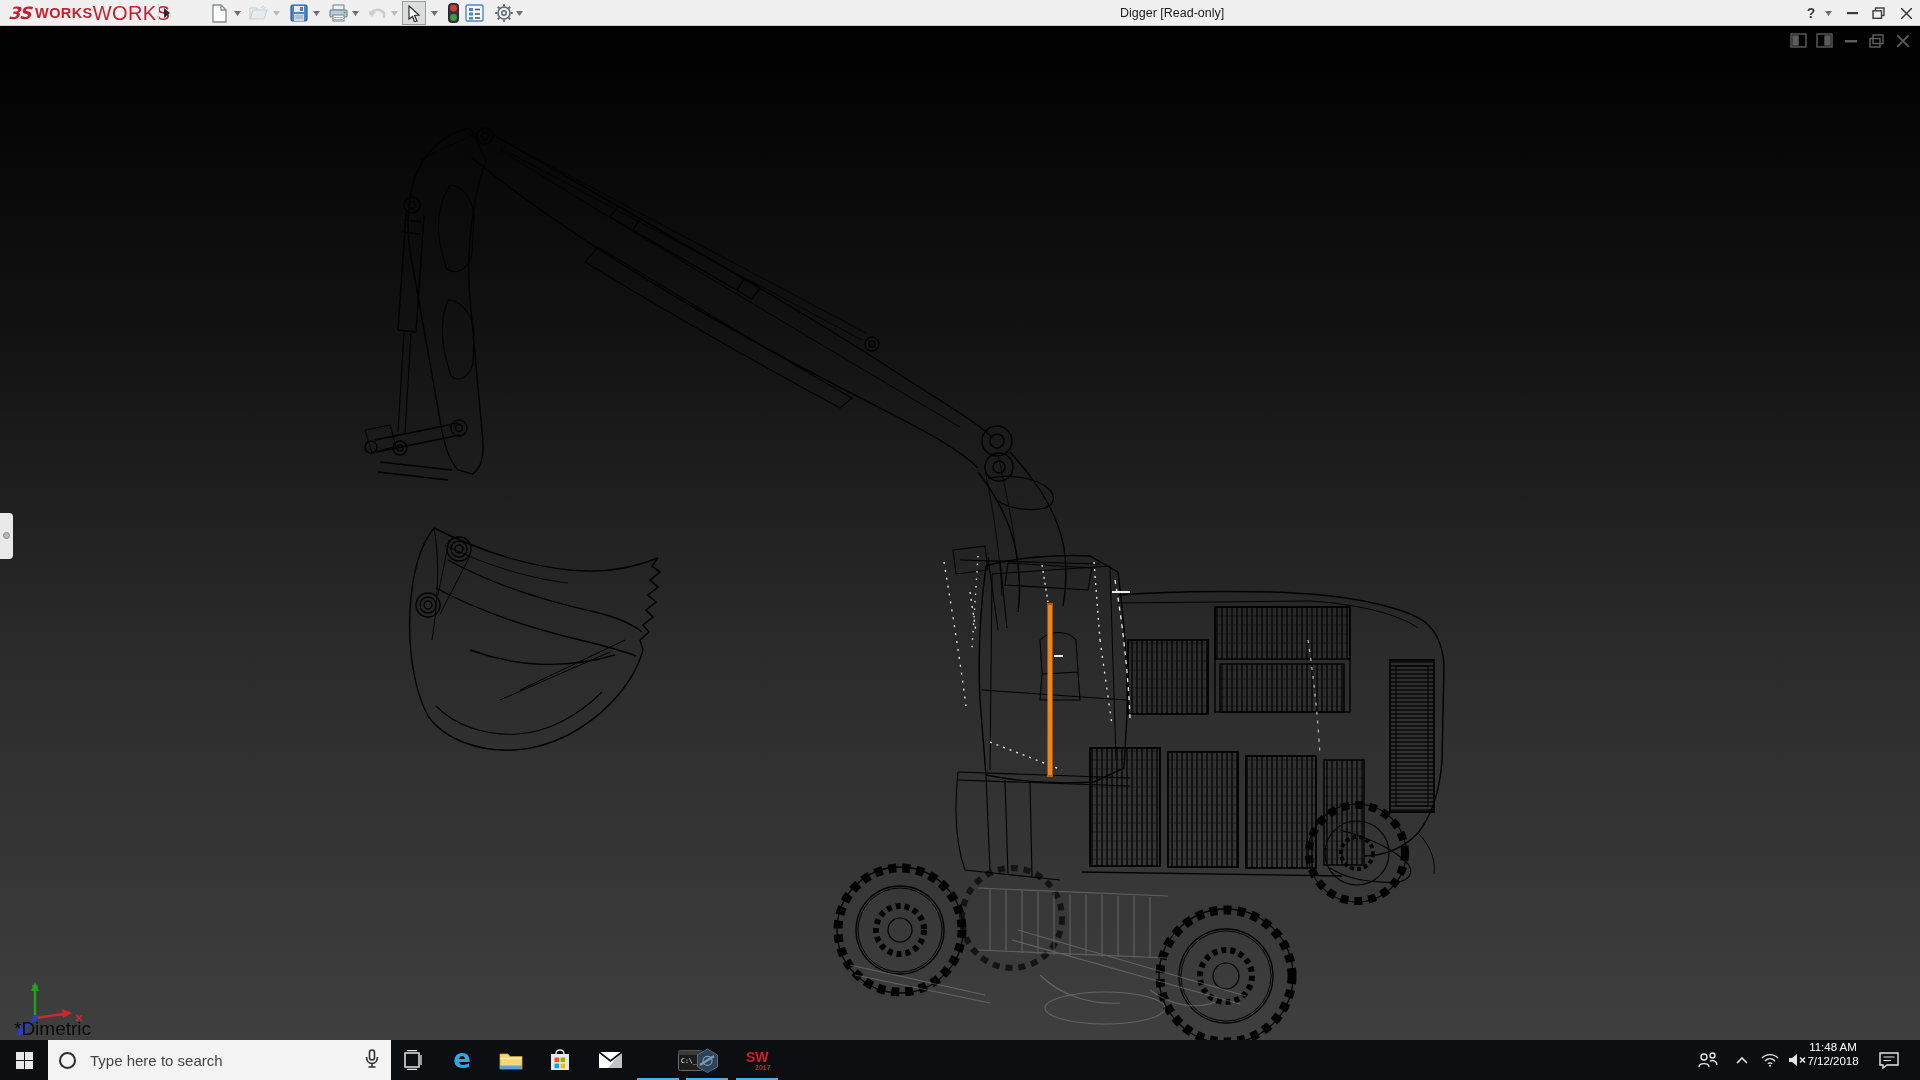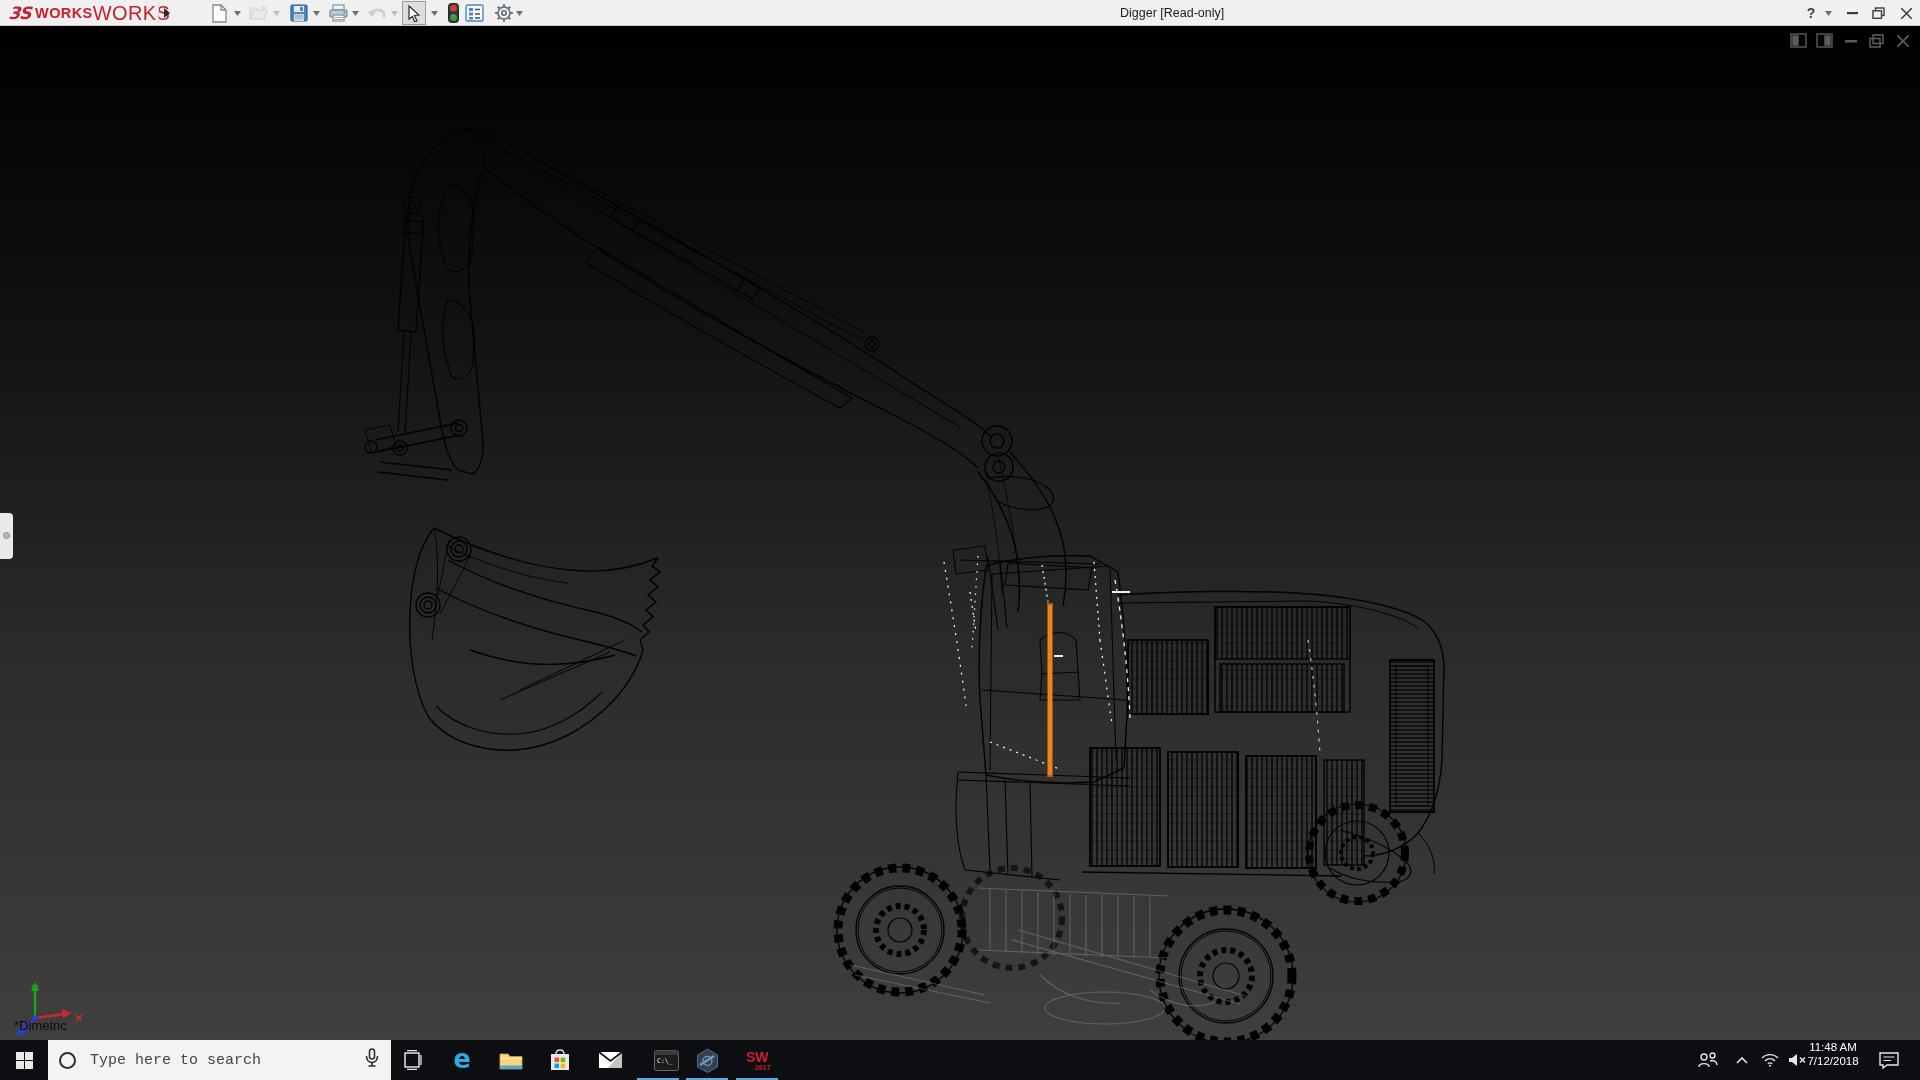--- a/index.html
+++ b/index.html
@@ -28,29 +28,29 @@
   
   .viewport{position:absolute;left:0;top:26px;width:1920px;height:1014px;
     background:linear-gradient(to bottom,#000 0%,#121212 30%,#2b2b2c 62%,#3f3f40 100%);}
   .viewport svg.scene{position:absolute;left:0;top:0;width:100%;height:100%;}
   .child-controls{position:absolute;right:8px;top:6px;display:flex;gap:7px;z-index:5;}
   .child-controls .cc{width:19px;height:17px;display:flex;align-items:center;justify-content:center;}
   .left-tab{position:absolute;left:0;top:487px;width:13px;height:46px;background:#e9e9e9;
     border-radius:0 4px 4px 0;z-index:5;}
   .left-tab .dot{position:absolute;left:3px;top:19px;width:7px;height:7px;border-radius:50%;
     background:#b9b9b9;border:1px solid #8a8a8a;}
-  .view-label{position:absolute;left:14px;top:992px;font-size:13px;color:#0c0c0c;z-index:4;}
+  .view-label{position:absolute;left:14px;top:992px;font-size:19px;color:#0c0c0c;z-index:4;}
   .triad{position:absolute;left:8px;top:920px;z-index:4;}
   
   .taskbar{position:absolute;left:0;top:1040px;width:1920px;height:40px;background:#0d0e12;
     z-index:40;display:flex;align-items:center;}
   .start{position:absolute;left:0;top:0;width:48px;height:40px;display:flex;align-items:center;
     justify-content:center;}
   .searchbox{position:absolute;left:48px;top:0;width:343px;height:40px;background:#f3f3f3;
-    display:flex;align-items:center;font-family:Liberation Mono, monospace;}
+    display:flex;align-items:center;}
   .searchbox .ring{width:17px;height:17px;border:2.5px solid #2e2e2e;border-radius:50%;
     margin-left:11px;}
   .searchbox .stext{margin-left:14px;font-size:15px;color:#454545;flex:1;}
   .searchbox .mic{margin-right:12px;}
   .tb-app{position:absolute;top:0;width:48px;height:40px;display:flex;align-items:center;
     justify-content:center;}
   .runline{position:absolute;top:37.5px;height:2.5px;width:42px;background:#5fa8dc;}
   .tray-icon{position:absolute;top:0;height:40px;display:flex;align-items:center;justify-content:center;}
   .clock{position:absolute;left:1798px;top:0;width:70px;height:40px;display:flex;flex-direction:column;
     align-items:center;color:#fff;font-size:11.5px;line-height:14px;}
@@ -483,21 +483,21 @@
         <rect x="11.6" y="14.6" width="4.6" height="4.6" fill="#ffb900"></rect>
       </svg>
   </div>
   <div class="tb-app" style="left:586px">
     <svg width="25" height="18">
         <path d="M1,1 H24 V17 H1 Z" fill="#ffffff"></path>
         <path d="M1,1 L12.5,10 L24,1" fill="none" stroke="#0d0e12" stroke-width="1.6"></path>
         <path d="M24,1 L24,17 L10,17 Z" fill="#0d0e12" opacity="0.25"></path>
       </svg>
   </div>
-  <div class="tb-app" style="left:642px">
+  <div class="tb-app" style="left:666px">
     <svg width="25" height="21">
         <rect x="0.5" y="0.5" width="24" height="20" rx="2" fill="#1c1c1c" stroke="#6a6a6a"></rect>
         <rect x="0.5" y="0.5" width="24" height="4.5" fill="#3a3a3a"></rect>
         <text x="3" y="13" font-family="DejaVu Sans Mono, monospace" font-size="6.5" fill="#e6e6e6">C:\_</text>
       </svg>
   </div>
   <div class="tb-app" style="left:683px">
     <svg width="25" height="25">
         <path d="M12.5,1 L22.5,7 V19 L12.5,24.5 L2.5,19 V7 Z" fill="#2f4258" stroke="#556c84" stroke-width="1"></path>
         <path d="M5,17 L19,8" stroke="#7f9ab2" stroke-width="2.4"></path>

